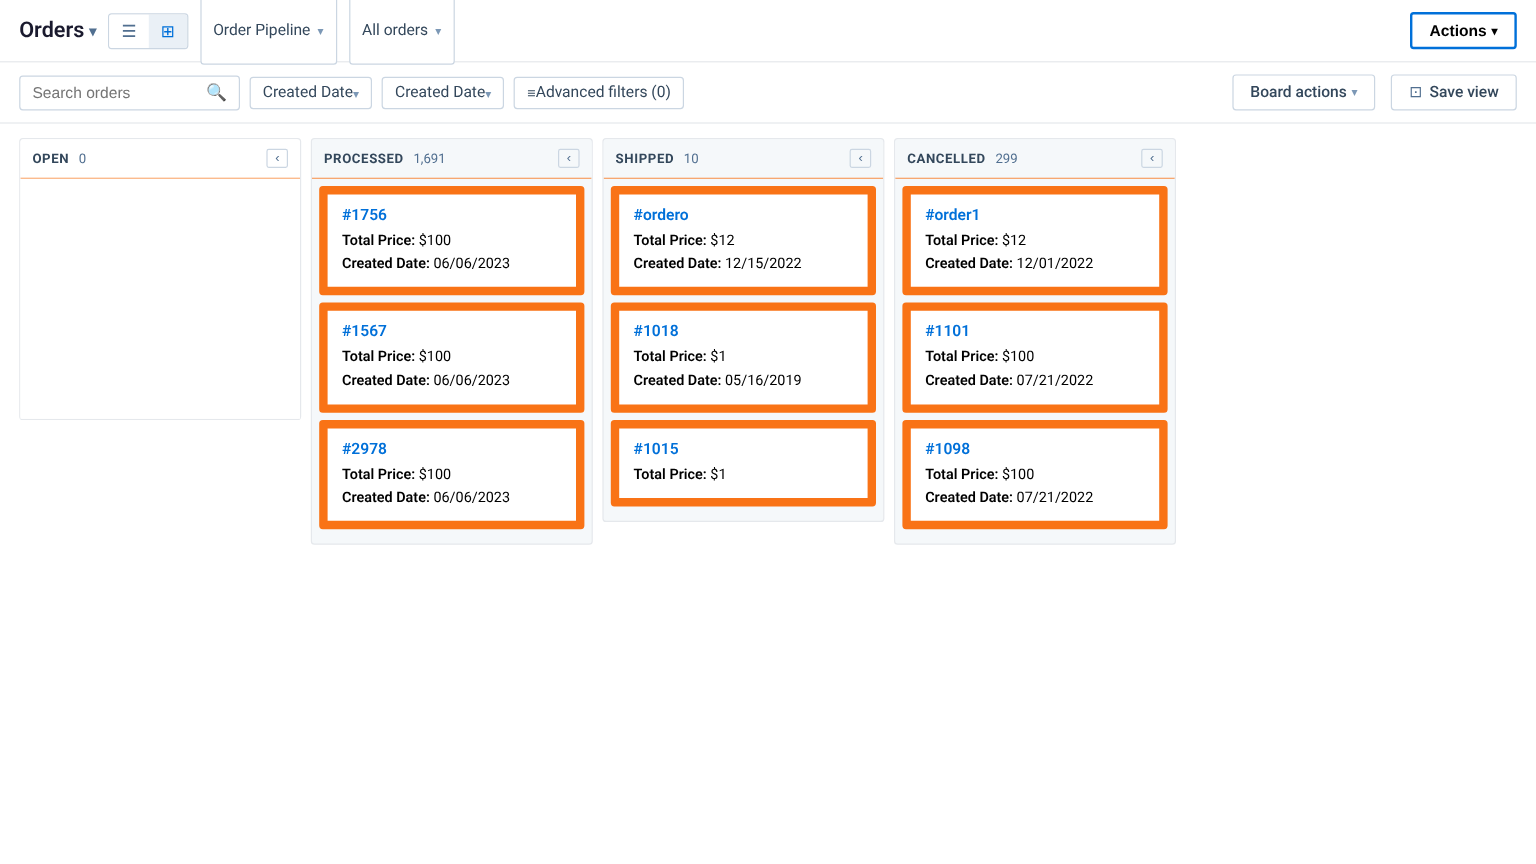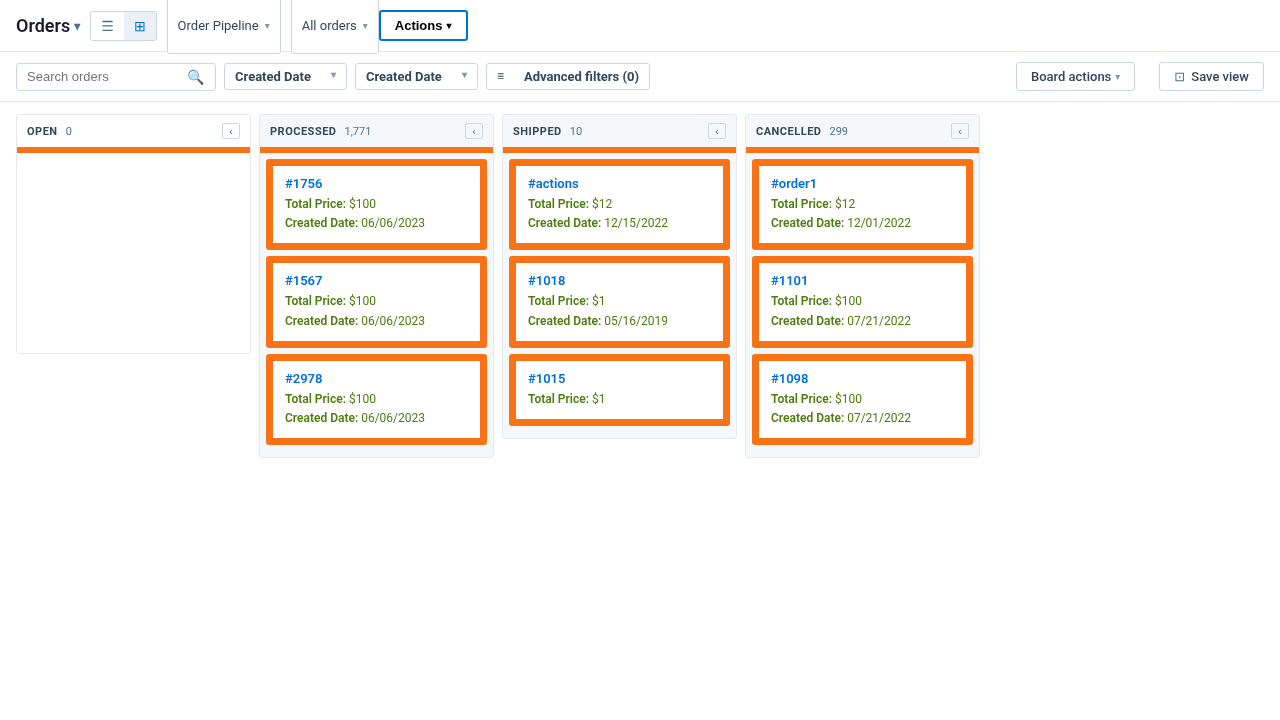--- a/index.html
+++ b/index.html
@@ -1,20 +1,20 @@
 <!DOCTYPE html>
 <html><head>
   <meta charset="utf-8">
   <style>
     * { box-sizing: border-box; margin: 0; padding: 0; }
     body { font-family: -apple-system, BlinkMacSystemFont, 'Segoe UI', Roboto, sans-serif; background: #fff; color: #333; font-size: 13px; }
 
     
     .top-bar {
-      display: flex; align-items: center; 
+      display: flex; align-items: center; justify-content: space-between;
       padding: 0 16px; height: 52px; border-bottom: 1px solid #e5e8ec;
     }
     .top-bar-left { display: flex; align-items: center; gap: 10px; }
     .orders-title {
       font-size: 18px; font-weight: 600; color: #1a1a2e;
       display: flex; align-items: center; gap: 4px; cursor: pointer;
     }
     .orders-title .chevron { font-size: 12px; color: #516f90; }
     .view-toggles { display: flex; border: 1px solid #cbd6e2; border-radius: 3px; overflow: hidden; }
     .view-toggle-btn {
@@ -34,70 +34,70 @@
     }
     .actions-btn .arrow { font-size: 10px; }
 
     
     .filter-bar {
       display: flex; align-items: center; padding: 10px 16px; gap: 8px;
       border-bottom: 1px solid #e5e8ec;
     }
     .search-box {
       display: flex; align-items: center; border: 1px solid #cbd6e2; border-radius: 3px;
-      padding: 5px 10px; background: #fff; width: 200px; gap: 6px;
+      padding: 5px 10px; background: #fff; width: 184px; gap: 6px;
     }
     .search-box input {
       border: none; outline: none; font-size: 13px; color: #33475b; width: 100%;
       background: transparent;
     }
     .search-box .search-icon { color: #7c98b6; font-size: 14px; }
     .filter-btn {
-      display: flex; align-items: flex-start; border: 1px solid #cbd6e2; border-radius: 3px;
-      padding: 5px 10px; background: #fff; cursor: pointer; gap: 20px; color: #33475b; font-size: 13px; font-weight: bold;
+      display: flex; align-items: flex-end; border: 1px solid #cbd6e2; border-radius: 3px;
+      padding: 5px 10px; background: #fff; cursor: pointer; gap: 0; color: #33475b; font-size: 13px;
     }
     .filter-btn .arrow { font-size: 10px; color: #7c98b6; }
-    .filter-bar-right { margin-left: auto; display: flex; gap: 24px; }
+    .filter-bar-right { margin-left: auto; display: flex; gap: 13px; }
     .board-actions-btn {
       display: flex; align-items: center; border: 1px solid #cbd6e2; border-radius: 3px;
       padding: 6px 14px; background: #fff; cursor: pointer; gap: 4px; color: #33475b; font-size: 13px; font-weight: 500;
     }
     .save-view-btn {
       display: flex; align-items: center; border: 1px solid #cbd6e2; border-radius: 3px;
       padding: 6px 14px; background: #fff; cursor: pointer; gap: 6px; color: #33475b; font-size: 13px; font-weight: 500;
     }
 
     
     .board {
       display: flex; padding: 12px 16px; gap: 0; overflow-x: auto;
       align-items: flex-start;
     }
     .column {
       min-width: 235px; width: 235px; border: 1px solid #e5e8ec; border-radius: 3px;
       margin-right: 8px; background: #f5f8fa;
     }
     .column-header {
       display: flex; align-items: center; justify-content: space-between;
-      padding: 8px 10px; background: #f5f8fa; border-bottom: 6px solid #f97316;
+      padding: 8px 10px; background: #f5f8fa; border-bottom: 1px solid #f97316;
       border-radius: 3px 3px 0 0;
     }
     .column-header-left { display: flex; align-items: center; gap: 8px; }
     .column-title { font-weight: 700; font-size: 11px; color: #33475b; text-transform: uppercase; letter-spacing: 0.5px; }
     .column-count { font-size: 11px; color: #516f90; }
     .collapse-btn {
       background: none; border: 1px solid #cbd6e2; border-radius: 2px; padding: 1px 6px;
       cursor: pointer; color: #516f90; font-size: 11px; display: flex; align-items: center;
     }
     .column-body { padding: 6px; min-height: 120px; }
     .order-card {
       background: #fff; border: 7px solid #f97316; border-radius: 3px; padding: 10px 12px;
       margin-bottom: 6px; cursor: pointer;
     }
     .order-id { color: #0070d9; font-weight: 600; font-size: 13px; margin-bottom: 4px; }
-    .order-field { font-size: 12px; color: #4d7c0f; line-height: 1.6; }
+    .order-field { font-size: 12px; color: #000000; line-height: 1.6; }
     .order-field span { font-weight: 600; }
     .open-column { background: #fff; }
     .open-column .column-header { background: #fff; }
     .open-column .column-body { background: #fff; min-height: 200px; }
   </style>
 </head>
 <body>
 
 <div class="top-bar">
   <div class="top-bar-left">
@@ -165,21 +165,21 @@
           <span class="column-count">0</span>
         </div>
         <button class="collapse-btn">‹</button>
       </div>
       <div class="column-body"></div>
     </div>
     <div class="column">
       <div class="column-header">
         <div class="column-header-left">
           <span class="column-title">PROCESSED</span>
-          <span class="column-count">1,771</span>
+          <span class="column-count">1,691</span>
         </div>
         <button class="collapse-btn">‹</button>
       </div>
       <div class="column-body">
         <div class="order-card">
           <div class="order-id">#1756</div>
           <div class="order-field"><span>Total Price:</span> $100</div>
           <div class="order-field"><span>Created Date:</span> 06/06/2023</div>
         </div>
         <div class="order-card">
@@ -197,21 +197,21 @@
     <div class="column">
       <div class="column-header">
         <div class="column-header-left">
           <span class="column-title">SHIPPED</span>
           <span class="column-count">10</span>
         </div>
         <button class="collapse-btn">‹</button>
       </div>
       <div class="column-body">
         <div class="order-card">
-          <div class="order-id">#actions</div>
+          <div class="order-id">#ordero</div>
           <div class="order-field"><span>Total Price:</span> $12</div>
           <div class="order-field"><span>Created Date:</span> 12/15/2022</div>
         </div>
         <div class="order-card">
           <div class="order-id">#1018</div>
           <div class="order-field"><span>Total Price:</span> $1</div>
           <div class="order-field"><span>Created Date:</span> 05/16/2019</div>
         </div>
         <div class="order-card">
           <div class="order-id">#1015</div>

